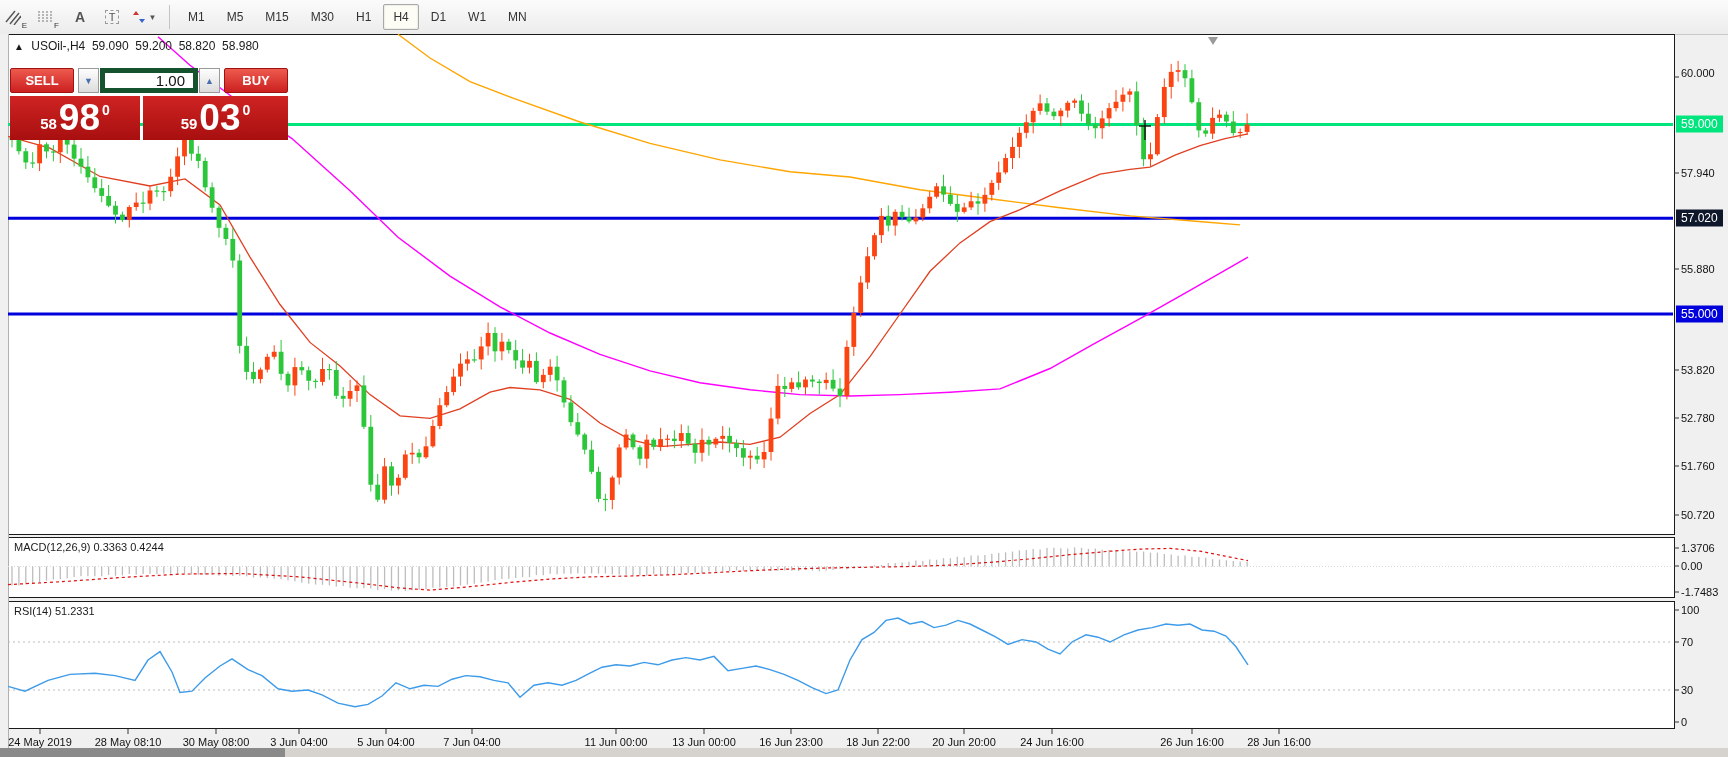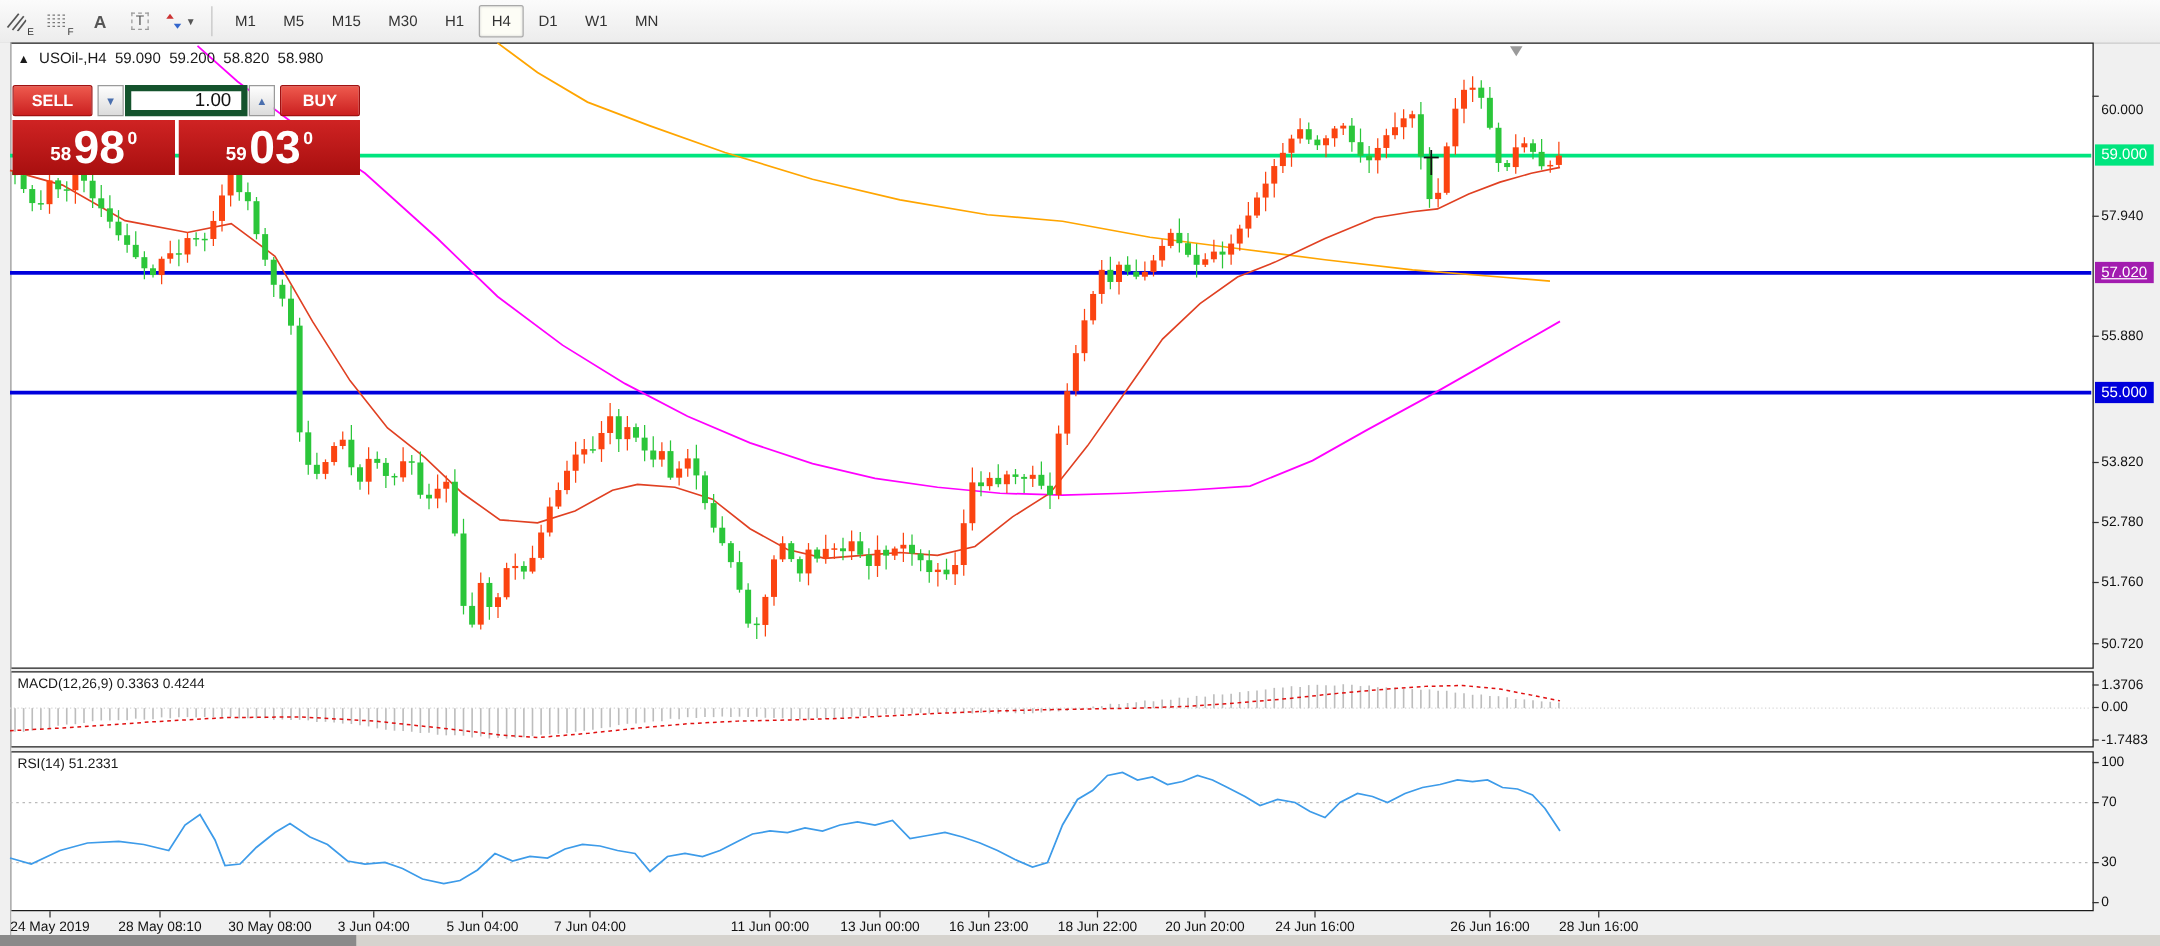--- a/index.html
+++ b/index.html
@@ -721,29 +721,29 @@
       <line x1="1219.5" y1="566.5" x2="1219.5" y2="559.5540845625053" stroke="#bdbdbd" stroke-width="1.3"></line>
       <line x1="1226.4" y1="566.5" x2="1226.4" y2="560.2985473337304" stroke="#bdbdbd" stroke-width="1.3"></line>
       <line x1="1233.3" y1="566.5" x2="1233.3" y2="561.1028236083321" stroke="#bdbdbd" stroke-width="1.3"></line>
       <line x1="1240.2" y1="566.5" x2="1240.2" y2="561.4743284683491" stroke="#bdbdbd" stroke-width="1.3"></line>
       <line x1="1247.1000000000001" y1="566.5" x2="1247.1000000000001" y2="561.969259629604" stroke="#bdbdbd" stroke-width="1.3"></line>
       <path d="M8.0 584.6 L60.0 581.8 L120.0 577.6 L180.0 574.1 L240.0 573.5 L300.0 576.9 L360.0 583.2 L400.0 588.0 L430.0 590.1 L470.0 586.7 L510.0 582.5 L550.0 579.0 L590.0 576.9 L630.0 576.0 L670.0 574.8 L710.0 572.8 L750.0 570.7 L790.0 569.0 L830.0 567.9 L870.0 567.2 L910.0 566.5 L950.0 565.1 L990.0 562.3 L1030.0 558.9 L1070.0 554.7 L1110.0 551.2 L1140.0 549.1 L1170.0 548.4 L1200.0 551.2 L1225.0 556.1 L1248.0 560.7" fill="none" stroke="#e01010" stroke-width="1.2" stroke-dasharray="3,3"></path>
       <line x1="8" y1="642" x2="1673" y2="642" stroke="#bbbbbb" stroke-width="1" stroke-dasharray="2,3"></line>
       <line x1="8" y1="690" x2="1673" y2="690" stroke="#bbbbbb" stroke-width="1" stroke-dasharray="2,3"></line>
       <path d="M8.0 686.4 L25.0 691.2 L48.0 680.4 L70.0 674.4 L95.0 673.2 L115.0 675.6 L135.0 680.4 L148.0 660.0 L160.0 651.6 L172.0 672.0 L180.0 692.4 L192.0 691.2 L205.0 678.0 L220.0 666.0 L232.0 658.8 L248.0 669.6 L262.0 675.6 L278.0 688.8 L292.0 691.2 L308.0 690.0 L322.0 694.8 L338.0 703.2 L355.0 706.8 L368.0 704.4 L382.0 696.0 L396.0 682.8 L410.0 688.8 L424.0 685.2 L438.0 686.4 L452.0 679.2 L466.0 675.6 L480.0 676.8 L494.0 680.4 L508.0 682.8 L520.0 697.2 L534.0 685.2 L548.0 682.8 L562.0 685.2 L576.0 680.4 L590.0 673.2 L602.0 667.2 L616.0 664.8 L630.0 666.0 L644.0 662.4 L658.0 664.8 L672.0 660.0 L686.0 657.6 L700.0 660.0 L714.0 656.4 L728.0 670.8 L742.0 668.4 L756.0 666.0 L770.0 669.6 L784.0 674.4 L798.0 680.4 L812.0 687.6 L826.0 693.6 L838.0 690.0 L850.0 660.0 L862.0 639.6 L874.0 632.4 L886.0 620.4 L898.0 618.0 L910.0 624.0 L922.0 621.6 L934.0 627.6 L946.0 625.2 L958.0 620.4 L970.0 624.0 L982.0 630.0 L996.0 637.2 L1008.0 644.4 L1022.0 639.6 L1036.0 642.0 L1048.0 649.2 L1060.0 654.0 L1072.0 642.0 L1086.0 634.8 L1098.0 637.2 L1110.0 642.0 L1124.0 634.8 L1138.0 630.0 L1152.0 627.6 L1166.0 624.0 L1178.0 625.2 L1190.0 624.0 L1202.0 630.0 L1214.0 631.2 L1226.0 636.0 L1236.0 646.8 L1244.0 658.8 L1248.0 664.8" fill="none" stroke="#3d9be9" stroke-width="1.4"></path>
     </svg>
-<div class="axis-label" style="top: 88px;">60.000</div>
+<div class="axis-label" style="top: 73px;">60.000</div>
     <div class="axis-label" style="top: 173px;">57.940</div>
     <div class="axis-label" style="top: 269px;">55.880</div>
     <div class="axis-label" style="top: 370px;">53.820</div>
     <div class="axis-label" style="top: 418px;">52.780</div>
     <div class="axis-label" style="top: 466px;">51.760</div>
     <div class="axis-label" style="top: 515px;">50.720</div>
     <div class="axis-badge" style="top: 124px; background: rgb(0, 229, 126);">59.000</div>
-    <div class="axis-badge" style="top: 218px; background: #a21caf; text-decoration: underline;">57.020</div>
+    <div class="axis-badge" style="top: 218px; background: #0f172a;">57.020</div>
     <div class="axis-badge" style="top: 314px; background: rgb(0, 0, 220);">55.000</div>
     <div class="axis-label" style="top: 548px;">1.3706</div>
     <div class="axis-label" style="top: 566px;">0.00</div>
     <div class="axis-label" style="top: 592px;">-1.7483</div>
     <div class="axis-label" style="top: 610px;">100</div>
     <div class="axis-label" style="top: 642px;">70</div>
     <div class="axis-label" style="top: 690px;">30</div>
     <div class="axis-label" style="top: 722px;">0</div>
     <div class="time-label" style="left: 40px;">24 May 2019</div>
     <div class="time-label" style="left: 128px;">28 May 08:10</div>

